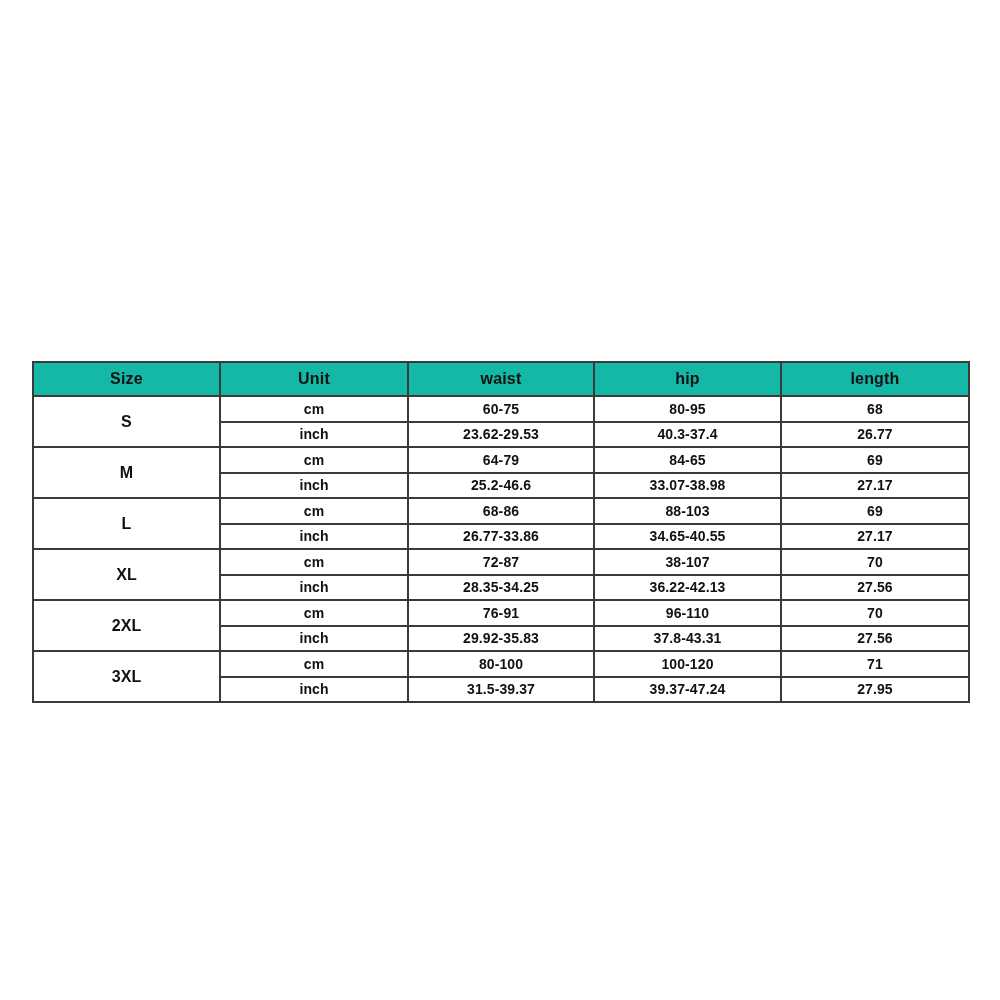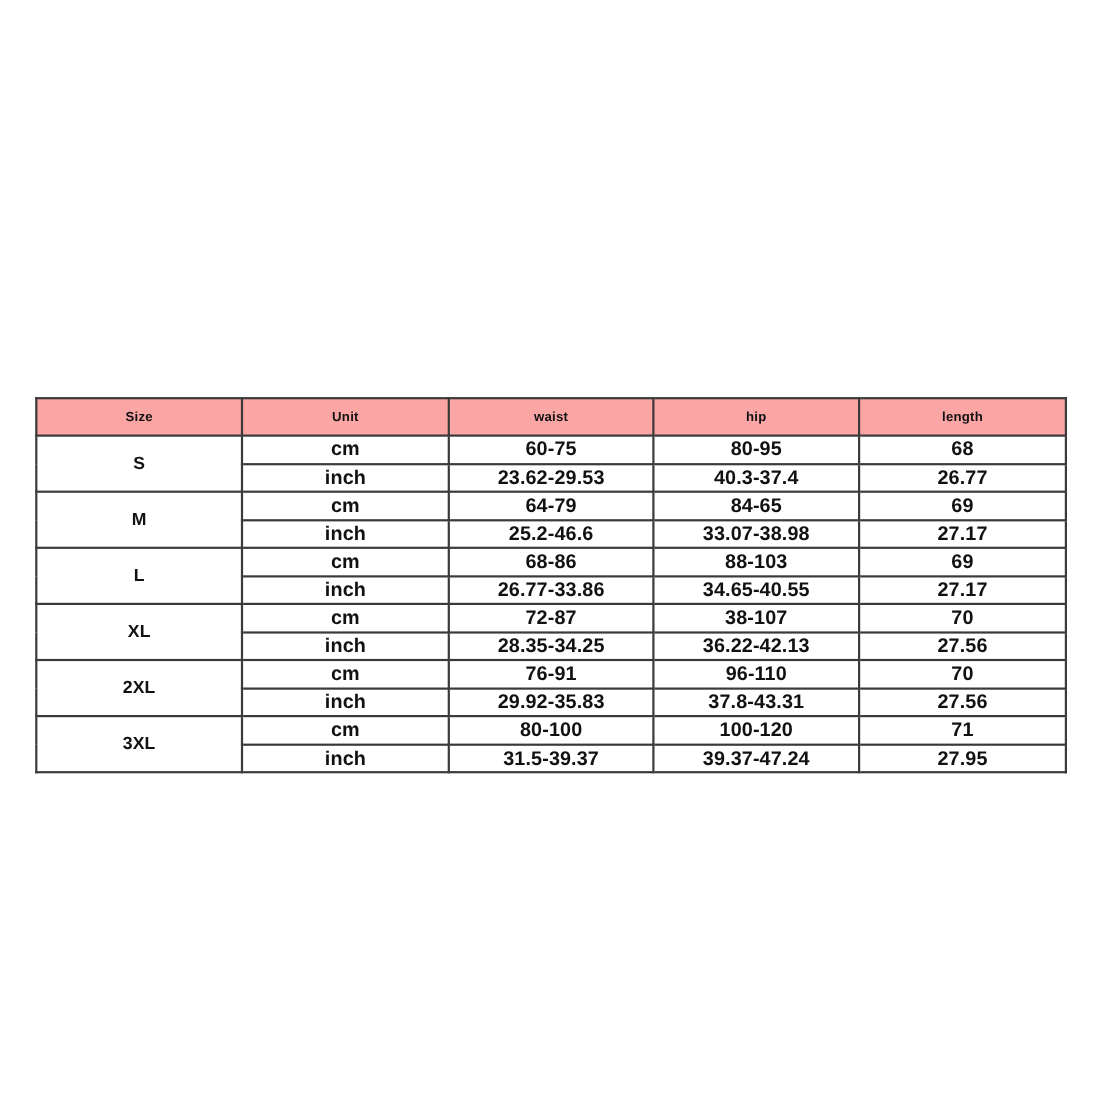--- a/index.html
+++ b/index.html
@@ -39,30 +39,30 @@
   table.size-chart td {
     border: 2px solid #3a3a3a;
     text-align: center;
     vertical-align: middle;
     color: #111111;
     font-weight: bold;
     padding: 0;
   }
 
   thead th {
-    background: #fca5a5;
+    background: #14b8a6;
     height: 32px;
-    font-size: 12px;
+    font-size: 16px;
     letter-spacing: 0.2px;
   }
 
   tbody td {
     background: #ffffff;
     height: 23.5px;
-    font-size: 18px;
+    font-size: 14px;
     letter-spacing: 0.1px;
   }
 
   tbody td.size-cell {
     font-size: 16px;
   }
 </style>
 </head>
 <body>
 

